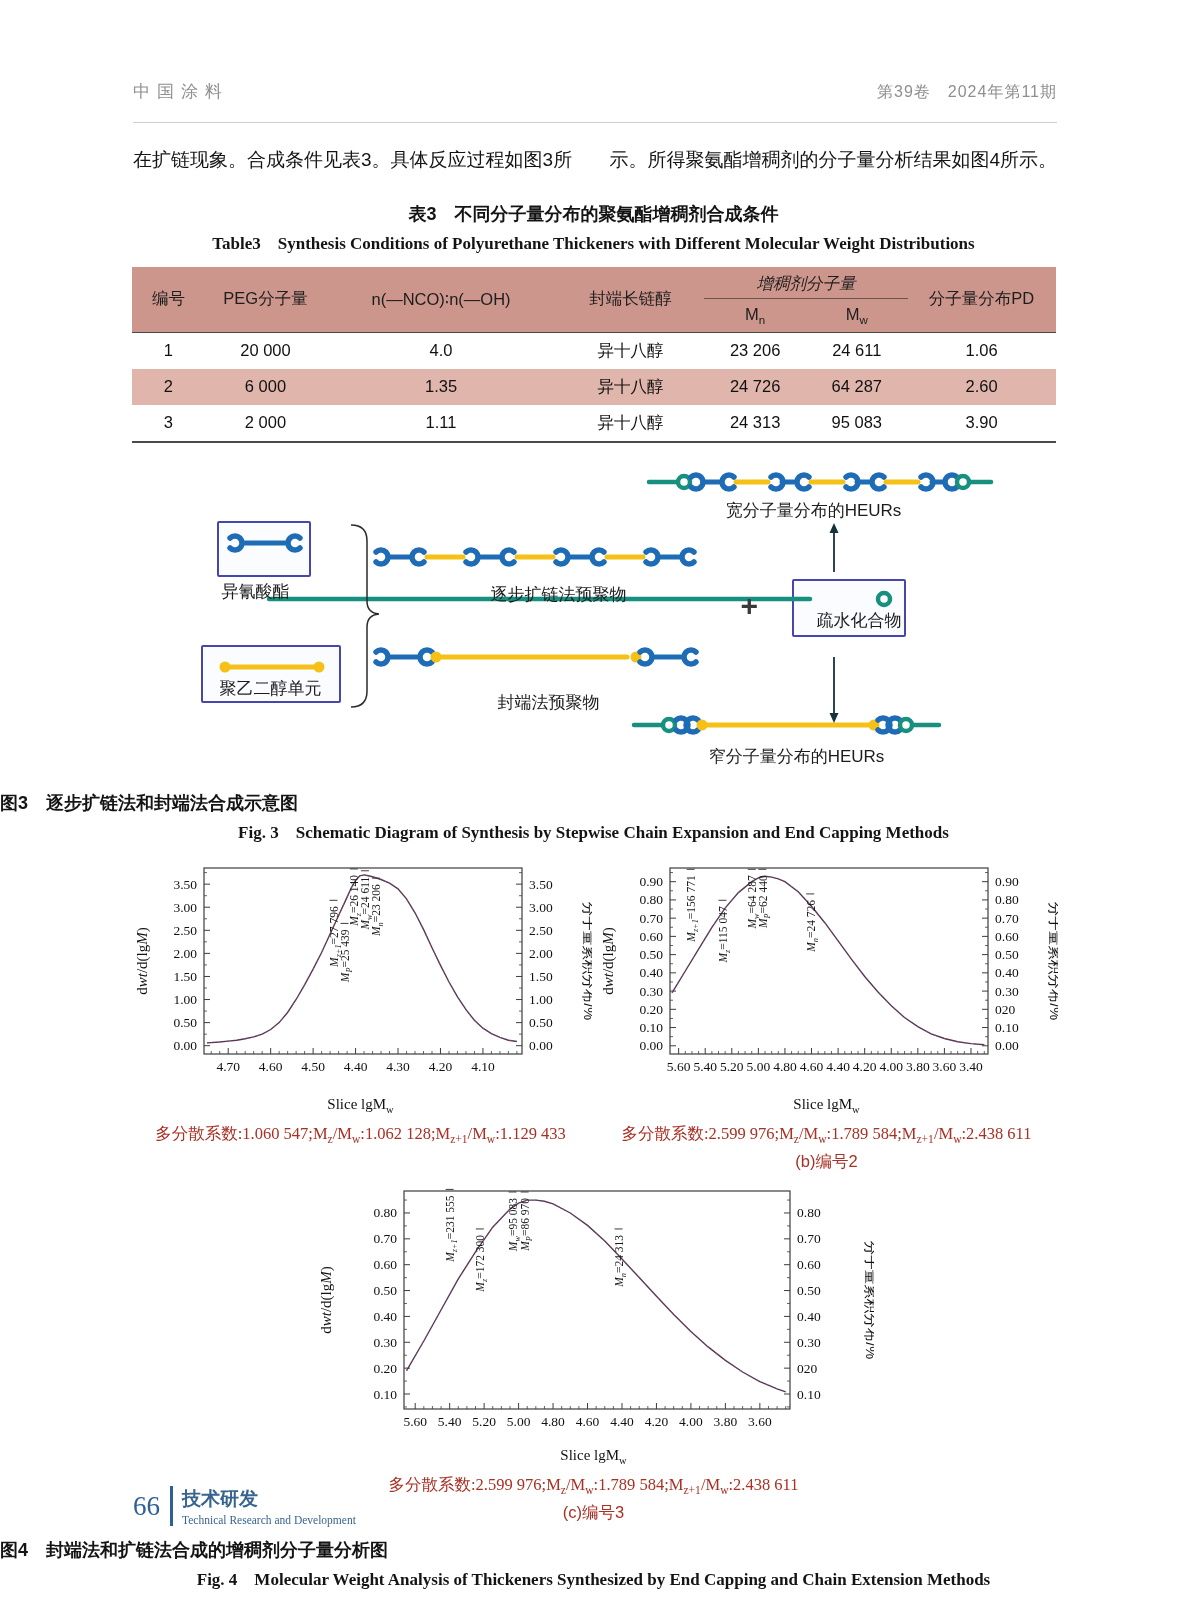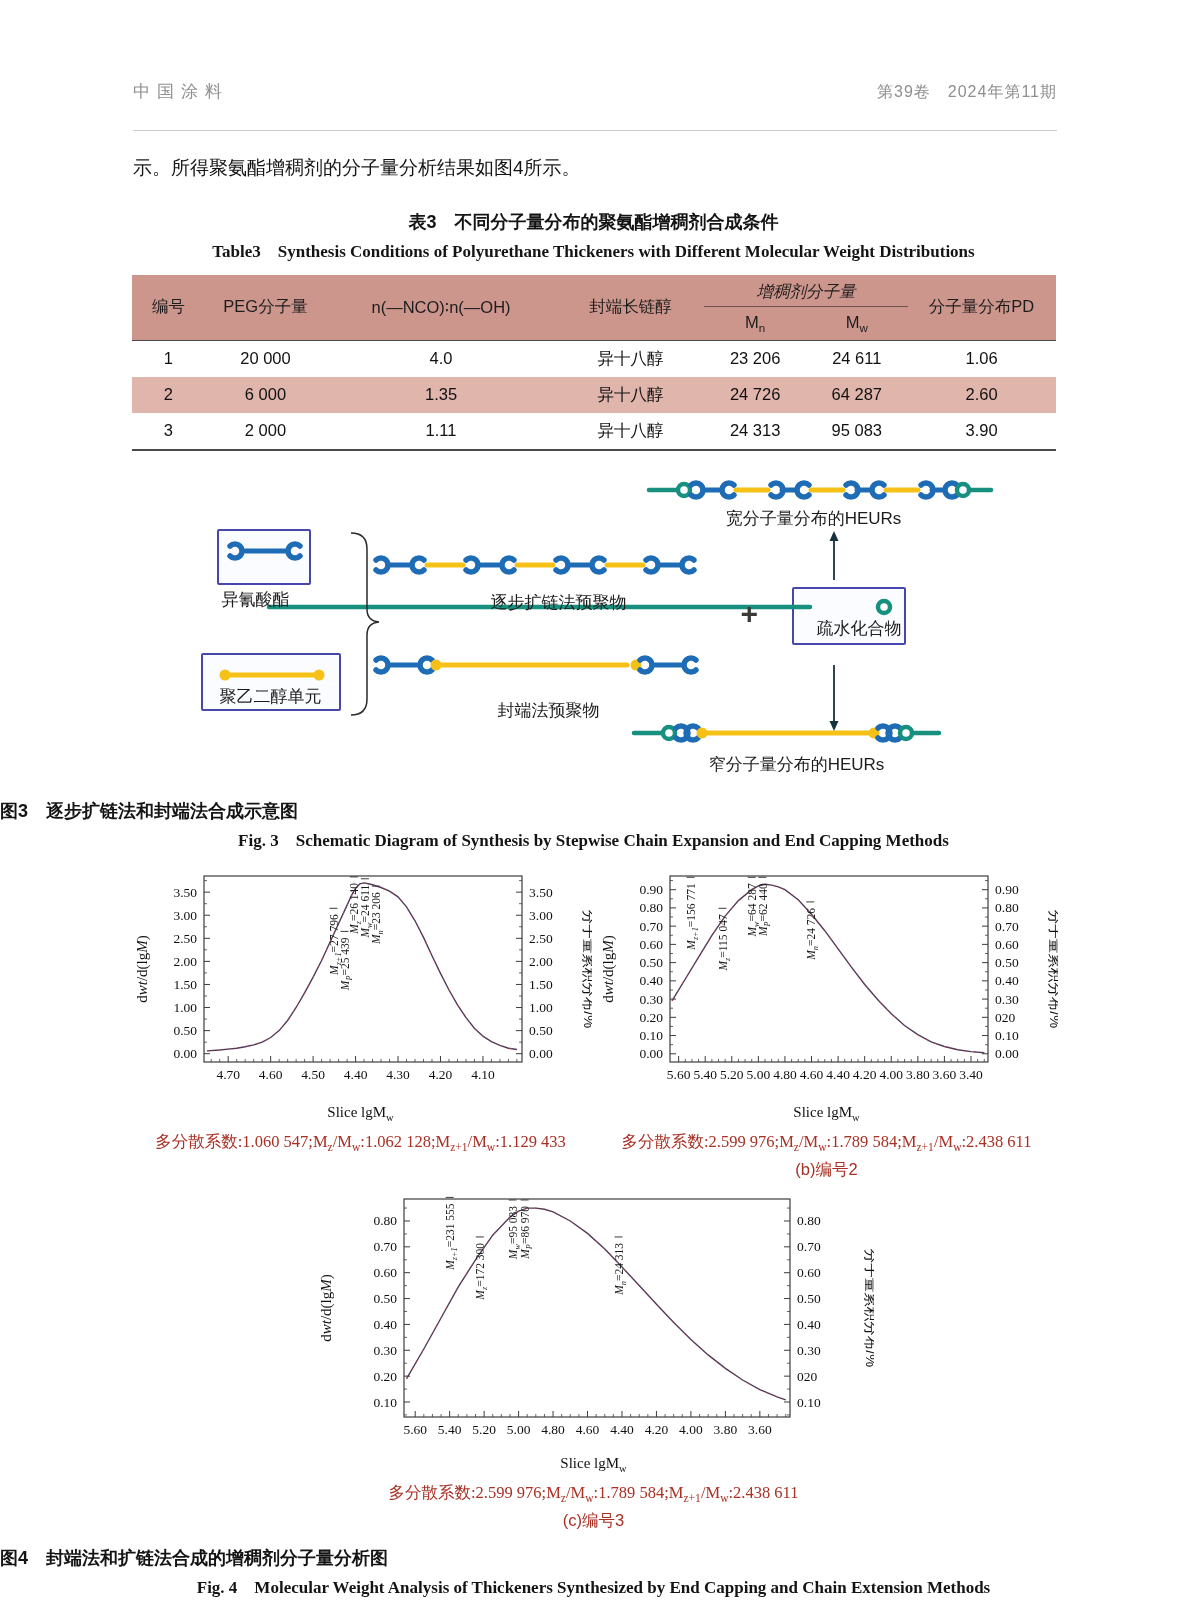--- a/index.html
+++ b/index.html
@@ -3,21 +3,21 @@
 <meta charset="utf-8">
 <style>
   * { margin:0; padding:0; box-sizing:border-box; }
   body { background:#ffffff; }
   .page {
     position:relative; width:1187px; height:1600px; margin:0 auto; background:#fff;
     font-family:"Liberation Sans","DejaVu Sans",sans-serif; color:#141414; overflow:hidden;
   }
   .pg-header {
     display:flex; justify-content:space-between; align-items:flex-end;
-    margin:0 130px 0 133px; padding-top:80px; padding-bottom:27px;
+    margin:0 130px 0 133px; padding-top:80px; padding-bottom:19px;
     border-bottom:1px solid #cfcfcf;
   }
   .journal-name { font-size:17px; color:#8f8f8f; letter-spacing:7px; }
   .issue-info  { font-size:16px; color:#8f8f8f; letter-spacing:1px; }
   .intro { display:flex; justify-content:space-between; margin:24px 130px 0 133px; font-size:19px; line-height:1.4; }
   .intro span { display:block; }
   .tbl-title-cn { text-align:center; font-size:18px; font-weight:bold; margin-top:28px; }
   .cap-en { text-align:center; font-family:"Liberation Serif","DejaVu Serif",serif; font-weight:bold; font-size:17px; margin-top:6px; }
   table.t3 { width:924px; margin:12px auto 0 auto; border-collapse:collapse; font-size:16.5px; }
   table.t3 thead { background:#cd968c; }
@@ -49,20 +49,21 @@
 <body>
 
 <div class="page">
 
   <div class="pg-header">
     <span class="journal-name">中国涂料</span>
     <span class="issue-info">第39卷　2024年第11期</span>
   </div>
 
   <div class="intro">
+    <span>在扩链现象。合成条件见表3。具体反应过程如图3所</span>
     <span>示。所得聚氨酯增稠剂的分子量分析结果如图4所示。</span>
   </div>
 
   <div class="tbl-title-cn">表3　不同分子量分布的聚氨酯增稠剂合成条件</div>
   <div class="cap-en">Table3　Synthesis Conditions of Polyurethane Thickeners with Different Molecular Weight Distributions</div>
 
   <table class="t3">
     <colgroup>
       <col style="width:8%">
         <col style="width:13%">
@@ -585,14 +586,21 @@
         </svg>
       <div class="xlabel"><span>Slice lg</span><span class="v">M</span><sub>w</sub></div>
       <div class="poly"><span>多分散系数:2.599 976;</span><span class="v">M</span><sub class="v">z</sub><span>/</span><span class="v">M</span><sub class="v">w</sub><span>:1.789 584;</span><span class="v">M</span><sub class="v">z+1</sub><span>/</span><span class="v">M</span><sub class="v">w</sub><span>:2.438 611</span></div>
       <div class="subcap">(c)编号3</div>
     </figure>
   </div>
 
   <div class="cap-cn" style="margin-top:14px;">图4　封端法和扩链法合成的增稠剂分子量分析图</div>
   <div class="cap-en">Fig. 4　Molecular Weight Analysis of Thickeners Synthesized by End Capping and Chain Extension Methods</div>
 
+  <div class="pg-footer">
+    <span class="pg-num">66</span>
+    <span class="pg-sec">
+      <span class="pg-sec-cn" style="display:block;">技术研发</span>
+      <span class="pg-sec-en" style="display:block;">Technical Research and Development</span>
+    </span>
+  </div>
 
 </div>
 
 </body></html>

